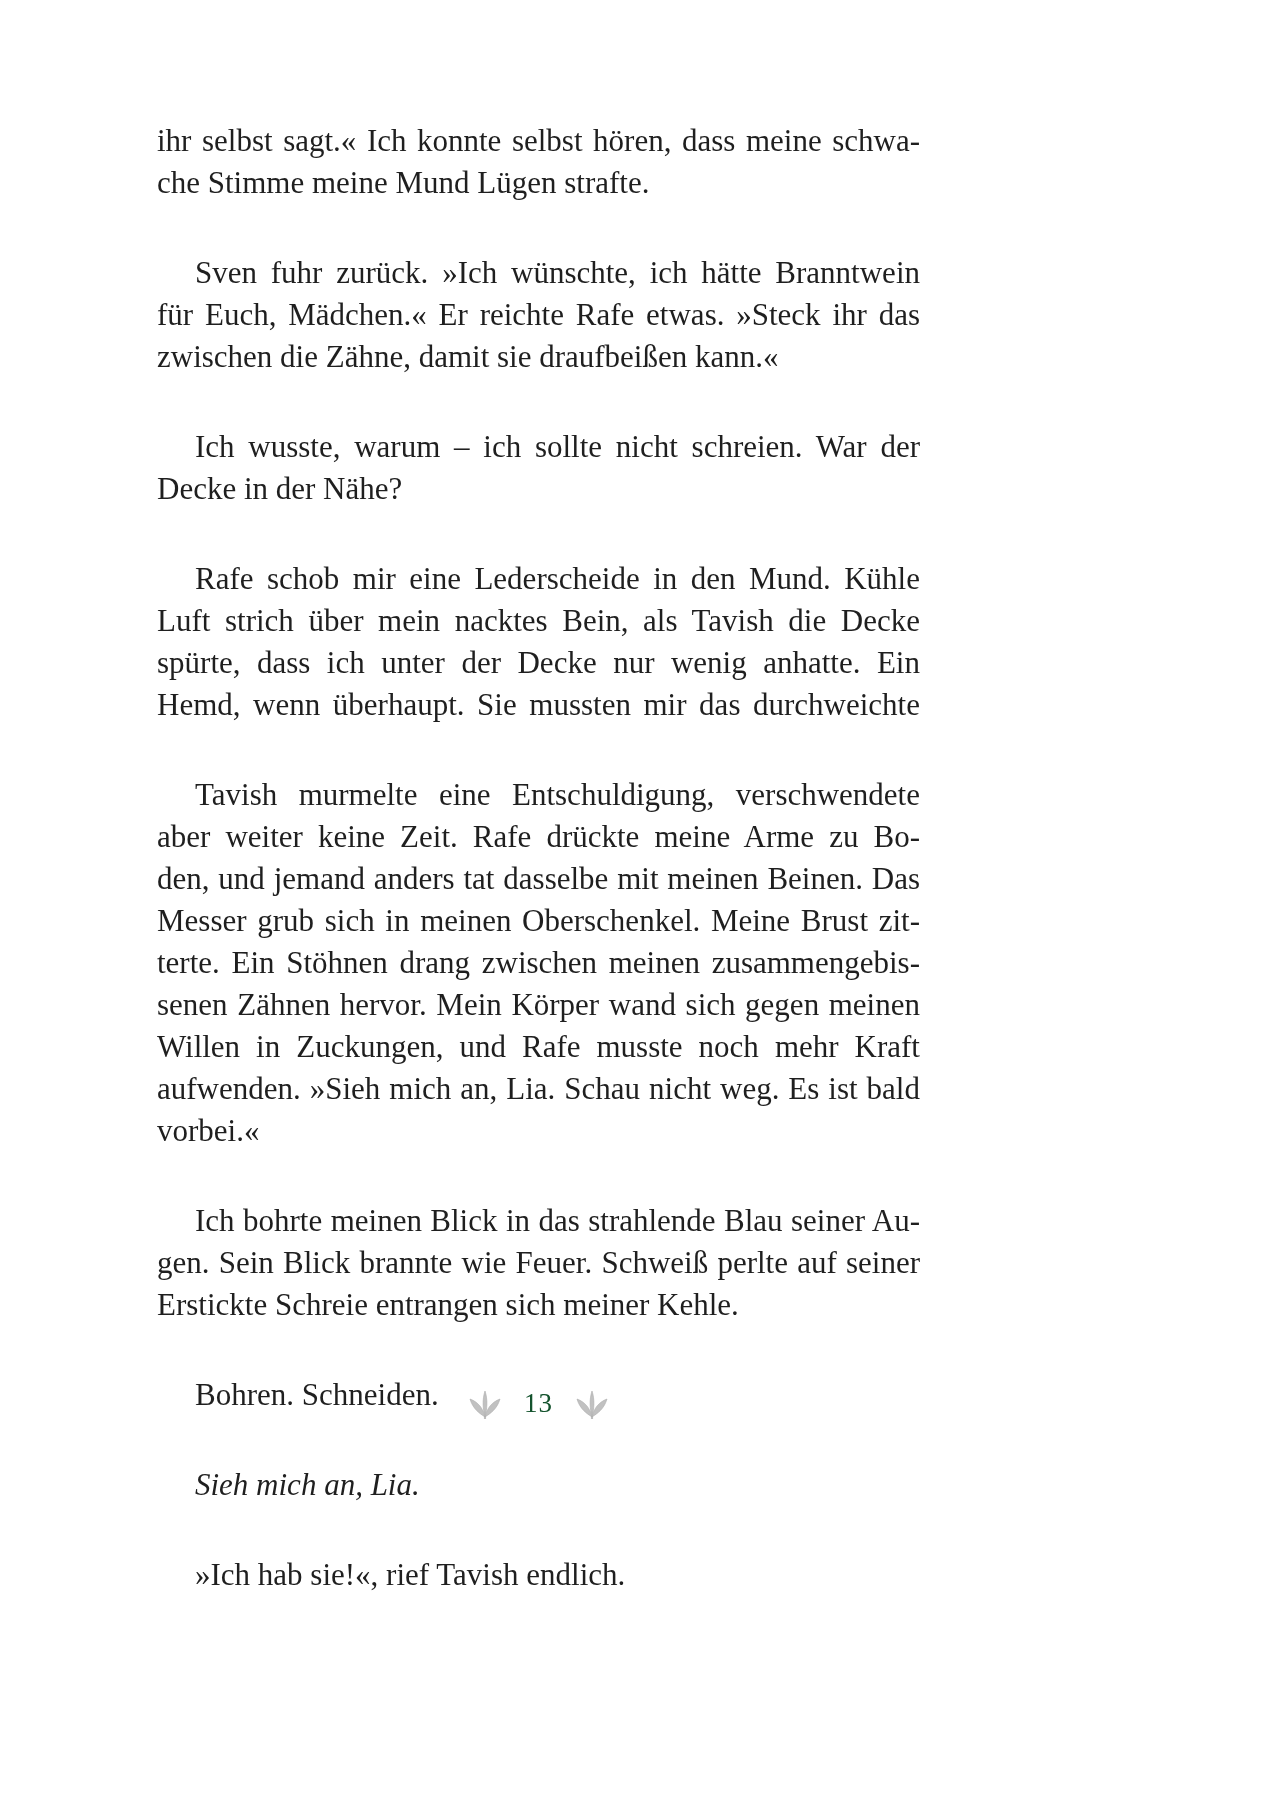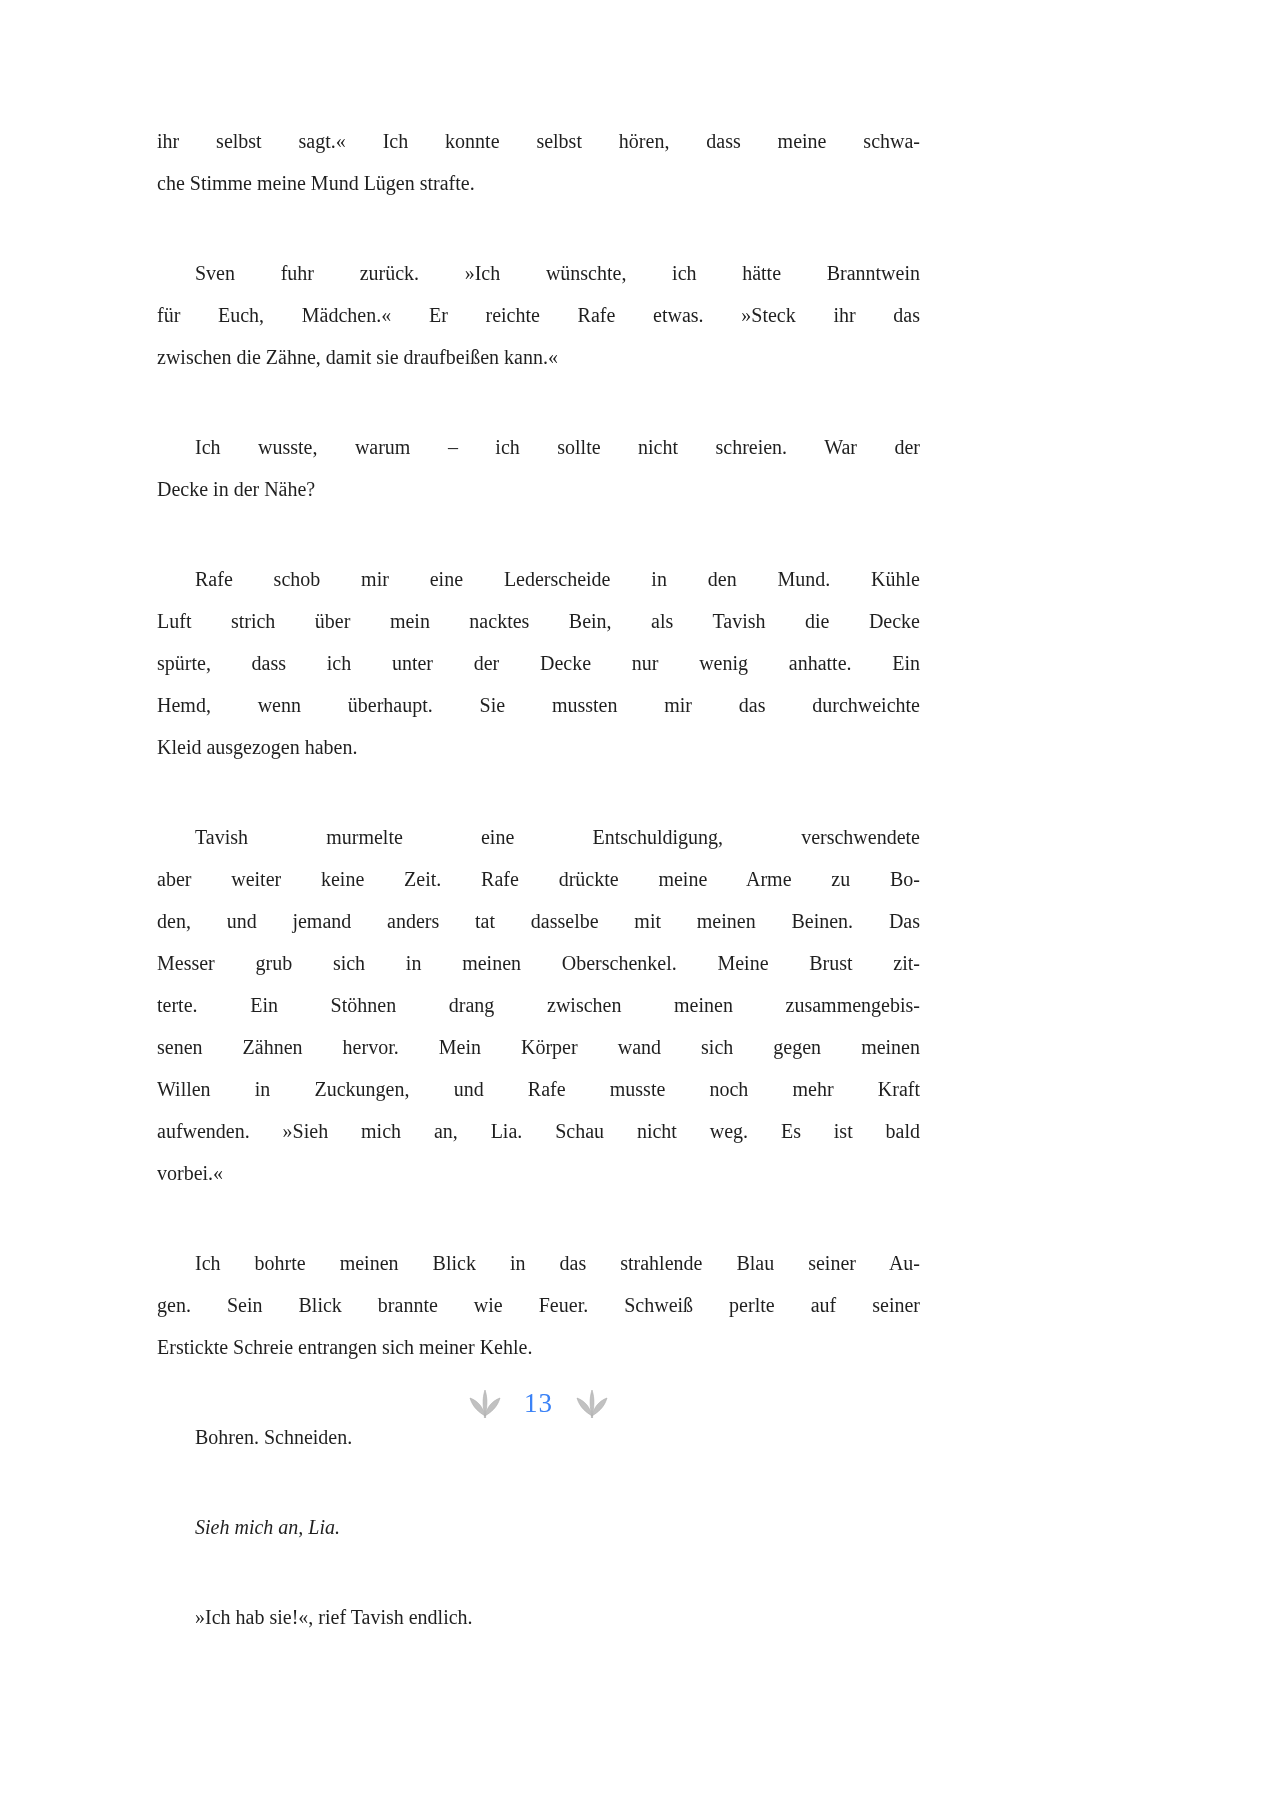--- a/index.html
+++ b/index.html
@@ -14,21 +14,21 @@
     background: #ffffff;
     font-family: "Liberation Serif", "DejaVu Serif", serif;
     color: #1f1f1f;
     overflow: hidden;
   }
   .text-block {
     position: absolute;
     left: 157px;
     top: 120px;
     width: 763px;
-    font-size: 20px;
+    font-size: 31px;
     line-height: 42px;
   }
   .line {
     text-align: justify;
     text-align-last: justify;
   }
   .line.last {
     text-align: justify;
     text-align-last: left;
   }
@@ -39,24 +39,24 @@
   .line.italic {
     font-style: italic;
   }
   .page-footer {
     position: absolute;
     left: 157px;
     top: 1388px;
     width: 763px;
     display: flex;
     justify-content: center;
-    align-items: flex-start;
+    align-items: center;
     gap: 22px;
     font-size: 27px;
-    color: #3b82f6;
+    color: #14532d;
   }
   .ornament {
     display: inline-flex;
     align-items: center;
     opacity: 0.85;
   }
   .ornament.mirrored {
     transform: scaleX(-1);
   }
   .page-number {
@@ -73,21 +73,20 @@
       <div class="line last">che Stimme meine Mund Lügen strafte.</div>
       <div class="line indent">Sven fuhr zurück. »Ich wünschte, ich hätte Branntwein</div>
       <div class="line">für Euch, Mädchen.« Er reichte Rafe etwas. »Steck ihr das</div>
       <div class="line last">zwischen die Zähne, damit sie draufbeißen kann.«</div>
       <div class="line indent">Ich wusste, warum – ich sollte nicht schreien. War der</div>
       <div class="line last">Decke in der Nähe?</div>
       <div class="line indent">Rafe schob mir eine Lederscheide in den Mund. Kühle</div>
       <div class="line">Luft strich über mein nacktes Bein, als Tavish die Decke</div>
       <div class="line">spürte, dass ich unter der Decke nur wenig anhatte. Ein</div>
       <div class="line">Hemd, wenn überhaupt. Sie mussten mir das durchweichte</div>
-      <div class="line last">Kleid ausgezogen haben.</div>
       <div class="line indent">Tavish murmelte eine Entschuldigung, verschwendete</div>
       <div class="line">aber weiter keine Zeit. Rafe drückte meine Arme zu Bo-</div>
       <div class="line">den, und jemand anders tat dasselbe mit meinen Beinen. Das</div>
       <div class="line">Messer grub sich in meinen Oberschenkel. Meine Brust zit-</div>
       <div class="line">terte. Ein Stöhnen drang zwischen meinen zusammengebis-</div>
       <div class="line">senen Zähnen hervor. Mein Körper wand sich gegen meinen</div>
       <div class="line">Willen in Zuckungen, und Rafe musste noch mehr Kraft</div>
       <div class="line">aufwenden. »Sieh mich an, Lia. Schau nicht weg. Es ist bald</div>
       <div class="line last">vorbei.«</div>
       <div class="line indent">Ich bohrte meinen Blick in das strahlende Blau seiner Au-</div>

